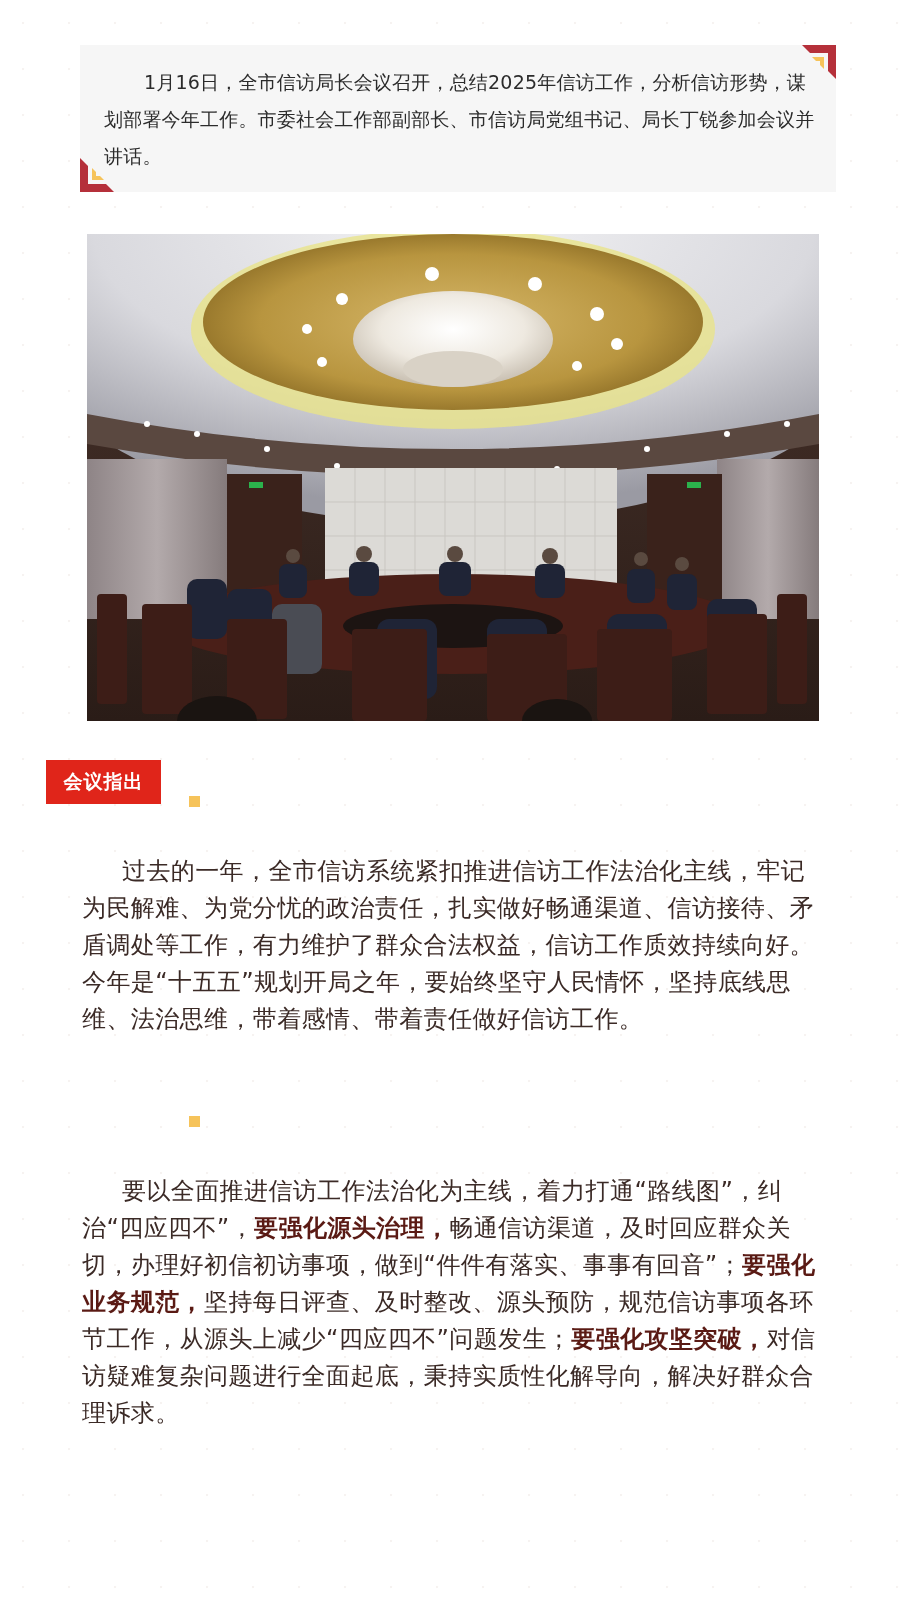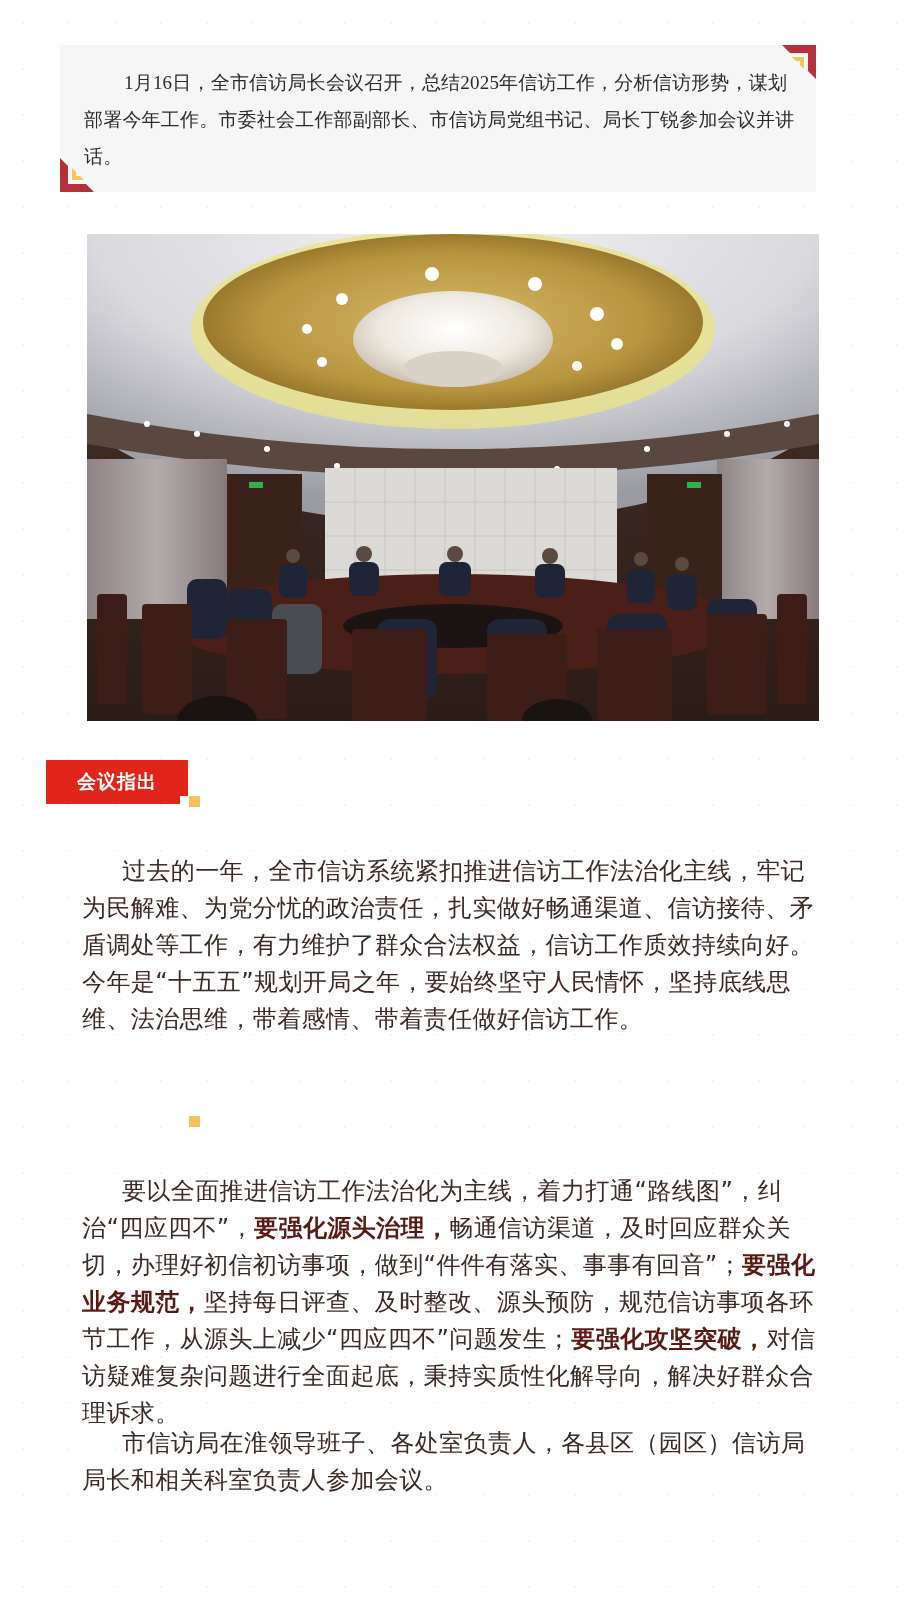--- a/index.html
+++ b/index.html
@@ -10,40 +10,39 @@
     color:#3b2a26;
     position:relative;
   }
   .page {
     position:absolute; inset:0;
     background-image: radial-gradient(circle, rgba(230,220,215,0.35) 1.2px, transparent 1.6px);
     background-size: 46px 46px;
   }
   
   .intro {
-    position:absolute; left:60px; top:45px; width:756px; height:147px;
+    position:absolute; left:80px; top:45px; width:756px; height:147px;
     background:#f6f6f6;
-    font-family:Liberation Serif, serif;
   }
   .intro p {
     margin:0; position:absolute; left:24px; top:19px; width:712px;
     font-size:19px; line-height:37px; color:#2b2b2b; text-indent:40px;
     letter-spacing:0.2px;
   }
   .corner { position:absolute; width:34px; height:34px; }
   .corner.tr { right:0; top:0; }
   .corner.bl { left:0; bottom:0; }
 
   .photo {
     position:absolute; left:87px; top:234px; width:732px; height:487px;
     overflow:hidden; background:#3a2a24;
   }
 
   .section-tag {
-    position:absolute; left:46px; width:142px; height:44px;
+    position:absolute; left:46px; width:115px; height:44px;
     background:#e0251a; color:#fff; font-weight:bold; font-size:19px;
     display:flex; align-items:center; justify-content:center; letter-spacing:1px;
   }
   .tag-deco-white { position:absolute; width:12px; height:12px; background:#fff; }
   .tag-deco-yellow { position:absolute; width:11px; height:11px; background:#f6c35a; }
 
   .para {
     position:absolute; left:82px; width:744px; margin:0;
     font-size:24px; line-height:37px; color:#3b2a26; text-indent:40px;
     letter-spacing:0.4px;
@@ -203,17 +202,14 @@
     <span>过去的一年，全市信访系统紧扣推进信访工作法治化主线，牢记为民解难、为党分忧的政治责任，扎实做好畅通渠道、信访接待、矛盾调处等工作，有力维护了群众合法权益，信访工作质效持续向好。今年是“十五五”规划开局之年，要始终坚守人民情怀，坚持底线思维、法治思维，带着感情、带着责任做好信访工作。</span>
   </p>
 
   <div class="tag-deco-white" style="left:180px; top:1116px;"></div>
   <div class="tag-deco-yellow" style="left:189px; top:1116px;"></div>
 
   <p class="para" style="top:1173px;">
     <span>要以全面推进信访工作法治化为主线，着力打通“路线图”，纠治“四应四不”，</span><b>要强化源头治理，</b><span>畅通信访渠道，及时回应群众关切，办理好初信初访事项，做到“件件有落实、事事有回音”；</span><b>要强化业务规范，</b><span>坚持每日评查、及时整改、源头预防，规范信访事项各环节工作，从源头上减少“四应四不”问题发生；</span><b>要强化攻坚突破，</b><span>对信访疑难复杂问题进行全面起底，秉持实质性化解导向，解决好群众合理诉求。</span>
   </p>
 
-  <p class="para" style="top:1425px;">
-    <span>市信访局在淮领导班子、各处室负责人，各县区（园区）信访局局长和相关科室负责人参加会议。</span>
-  </p>
 
 </div>
 
 </body></html>

